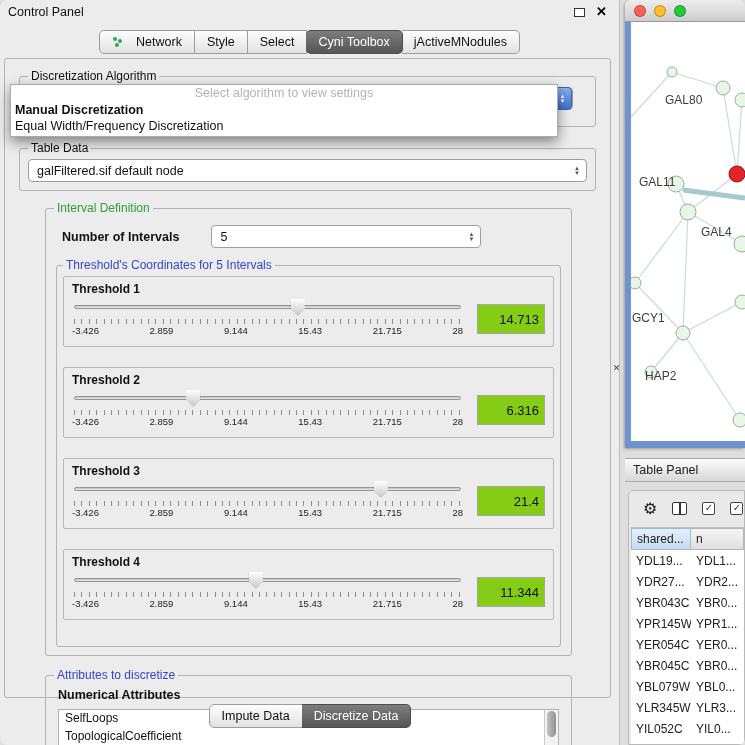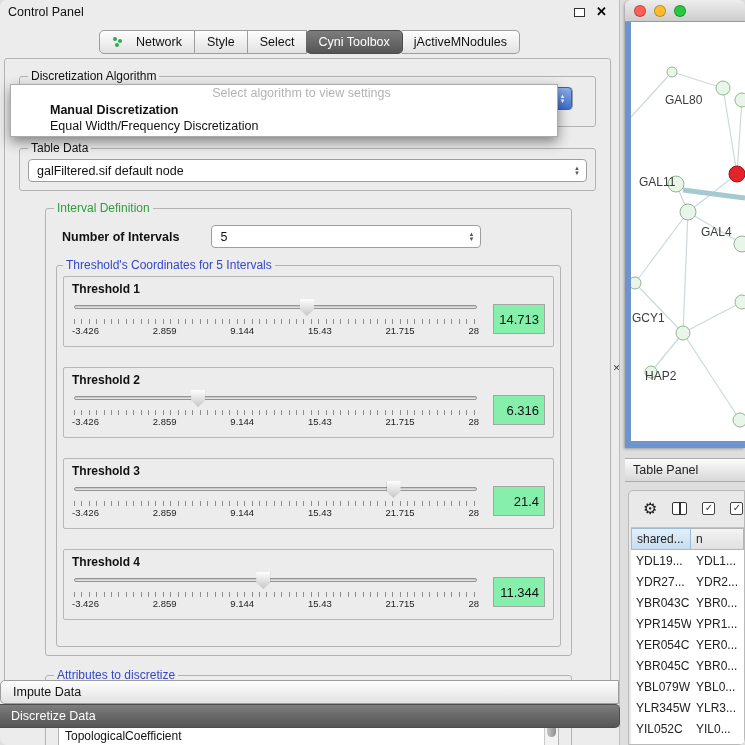--- a/index.html
+++ b/index.html
@@ -30,52 +30,52 @@
   legend.blue{color:#3347c8;}
 
   .combo{position:relative;height:23px;background:#fff;border:1px solid #9e9e9e;border-radius:4px;font-size:12.5px;display:flex;align-items:center;padding:0 24px 0 8px;color:#111;}
   .combo .arrows{position:absolute;right:6px;top:0;bottom:0;display:flex;flex-direction:column;justify-content:center;color:#555;}
   .combo .arrows span{font-size:6px;line-height:5px;text-align:center;}
   .combo.bluecap{padding-right:22px;}
   .combo.bluecap .cap{position:absolute;right:0;top:-1px;bottom:-1px;width:19px;border-radius:0 4px 4px 0;background:linear-gradient(#8cb0ec,#3e6fd0);border:1px solid #3a64b8;display:flex;flex-direction:column;justify-content:center;color:#fff;}
   .combo.bluecap .cap span{font-size:6px;line-height:5px;text-align:center;}
 
   .group.algo{margin:2px 2px 0;height:58px;padding-right:22px;}
-  .dd-popup{position:absolute;left:10px;top:84px;width:548px;background:#fff;border:1px solid #ababab;box-shadow:0 5px 12px rgba(0,0,0,.45);z-index:10;padding-bottom:2px;padding-left:35px;}
+  .dd-popup{position:absolute;left:10px;top:84px;width:548px;background:#fff;border:1px solid #ababab;box-shadow:0 5px 12px rgba(0,0,0,.45);z-index:10;padding-bottom:2px;}
   .dd-ph{font-size:12.5px;color:#b3b3b3;text-align:center;height:17px;line-height:17px;}
   .dd-opt{font-size:12.5px;color:#111;height:16px;line-height:16px;padding-left:4px;}
   .dd-opt.bold{font-weight:bold;}
 
   .group.tabledata{margin:14px 2px 0;}
   .group.interval{margin:10px 26px 0 28px;}
   .num-row{display:flex;align-items:center;margin:6px 4px 10px 8px;gap:32px;}
   .num-row label{font-size:12.5px;font-weight:bold;color:#111;}
   .num-row .combo{width:270px;}
   .group.thrs{margin:0 2px;padding:4px 6px 6px;}
   .thr{border:1px solid #b8b8b8;border-radius:2px;background:#ececec;padding:5px 8px 6px;margin-bottom:20px;}
   .thr-label{font-weight:bold;font-size:12px;color:#111;margin-bottom:2px;}
   .thr-row{display:flex;align-items:center;gap:14px;}
   .slider{position:relative;flex:1;height:42px;}
   .track{position:absolute;left:2px;right:2px;top:7px;height:4px;background:linear-gradient(#bfbfbf,#ececec);border:1px solid #949494;border-radius:3px;}
   .thumb{position:absolute;top:1px;width:14px;height:17px;background:linear-gradient(#fefefe,#c6c6c6);clip-path:polygon(0 0,100% 0,100% 62%,50% 100%,0 62%);filter:drop-shadow(0 0 1px rgba(0,0,0,.55));}
   .ticks{position:absolute;left:2px;right:2px;top:21px;height:5px;background:repeating-linear-gradient(90deg,#8c8c8c 0 1px,transparent 1px 7.4px);}
   .scale{position:absolute;left:0;right:0;top:27px;display:flex;justify-content:space-between;font-size:9.5px;color:#222;}
-  .valbox{width:52px;height:30px;background:#86efac;border:1px solid #a6a6a6;font-size:13px;color:#111;display:flex;align-items:center;justify-content:flex-end;padding-right:5px;}
+  .valbox{width:68px;height:30px;background:#84cc16;border:1px solid #a6a6a6;font-size:13px;color:#111;display:flex;align-items:center;justify-content:flex-end;padding-right:5px;}
 
   .group.attrs{margin:12px 26px 0 28px;}
   .attr-sub{font-weight:bold;font-size:12.5px;margin:2px 0 7px 4px;color:#111;}
   .attr-list{position:relative;background:#fff;border:1px solid #b3b3b3;height:50px;overflow:hidden;margin:0 4px;}
   .attr-item{font-size:12px;color:#111;padding-left:6px;line-height:17.5px;white-space:nowrap;}
   .attr-scroll{position:absolute;right:0;top:0;bottom:0;width:14px;background:#f3f3f3;border-left:1px solid #c9c9c9;}
   .attr-thumb{position:absolute;left:2px;top:1px;width:9px;height:26px;border-radius:5px;background:linear-gradient(90deg,#c4c4c4,#8f8f8f);}
 
   .apply-row{display:flex;justify-content:center;margin-top:10px;}
   .btn{font-size:13px;padding:3px 22px;border:1px solid #979797;border-radius:5px;background:linear-gradient(#ffffff,#dadada);color:#111;}
 
-  .bottom-tabs{position:absolute;left:0;right:0;bottom:17px;display:flex;justify-content:center;flex-direction:column;}
+  .bottom-tabs{position:absolute;left:0;right:0;bottom:17px;display:flex;justify-content:center;}
 
   .grip{position:absolute;left:611px;top:362px;width:11px;height:12px;font-size:9px;color:#444;line-height:12px;text-align:center;}
 
   
   .right-col{position:absolute;left:625px;top:0;width:120px;height:745px;}
   .net-window{position:absolute;left:0;top:0;width:120px;height:448px;border-radius:6px 0 0 0;box-shadow:-1px 1px 3px rgba(0,0,0,.3);}
   .mac-bar{height:22px;background:linear-gradient(#ededed,#cdcdcd);border-bottom:1px solid #9a9a9a;border-radius:6px 0 0 0;display:flex;align-items:center;gap:8px;padding-left:9px;}
   .light{width:12px;height:12px;border-radius:50%;border:1px solid rgba(0,0,0,.25);}
   .net-body{position:absolute;left:0;top:22px;right:0;bottom:0;border-left:6px solid #6e94cd;border-bottom:7px solid #6e94cd;background:#fff;}
   .net-body svg{width:100%;height:100%;display:block;}

